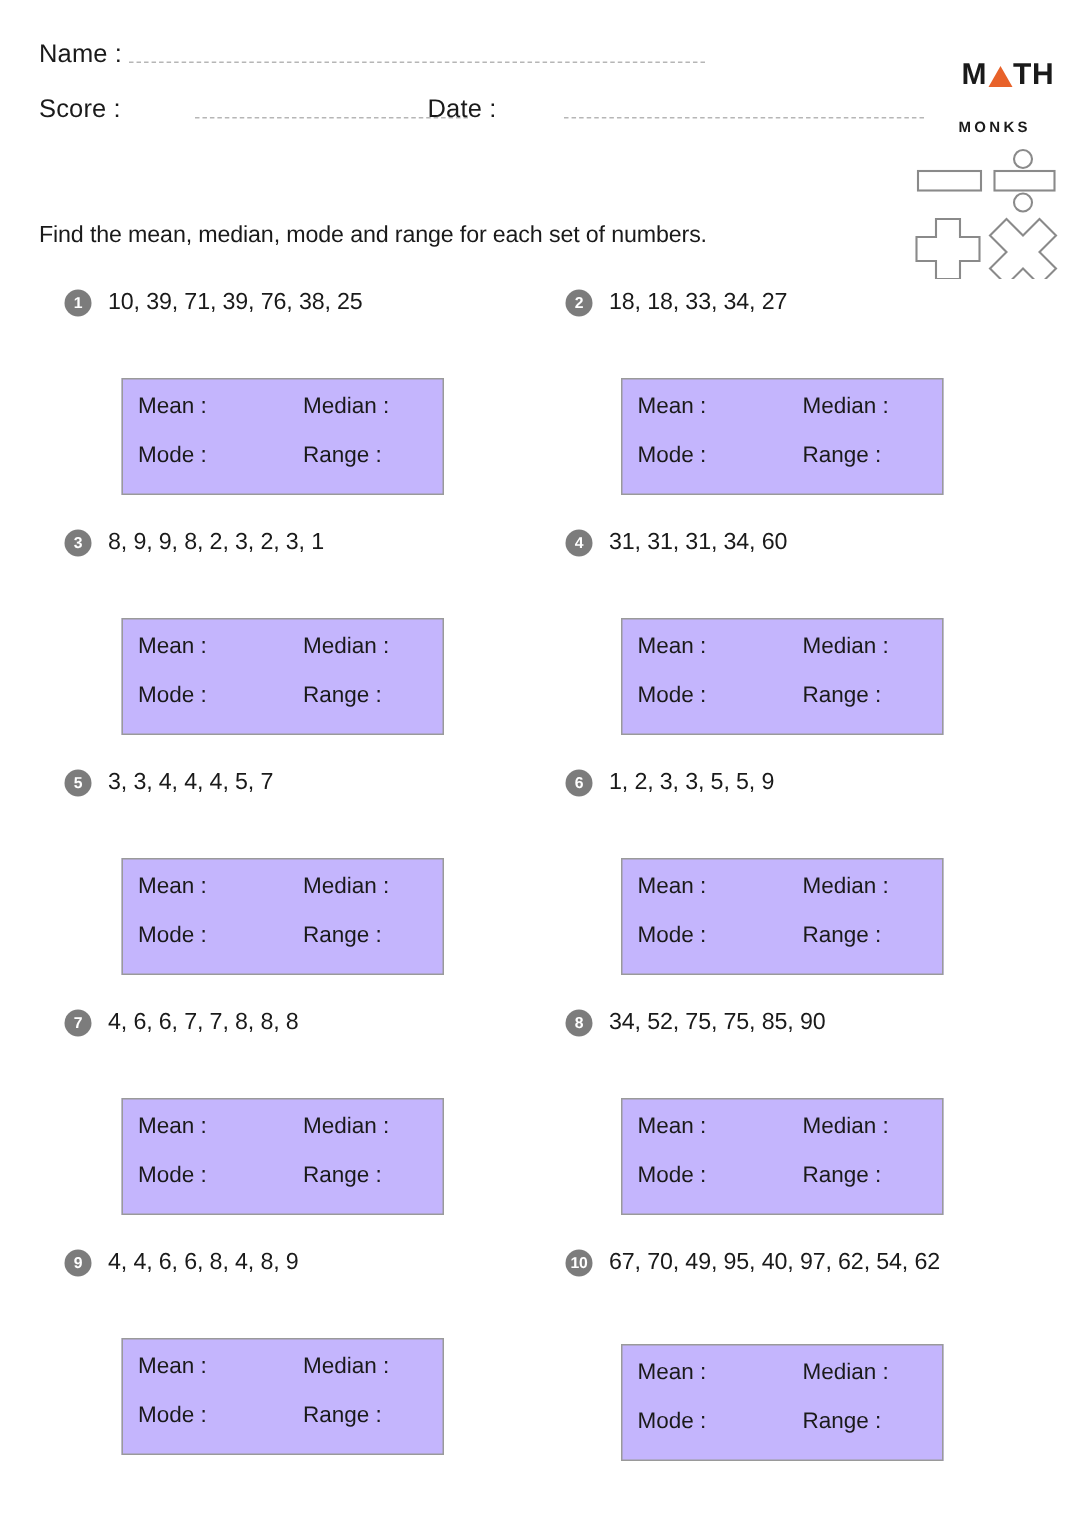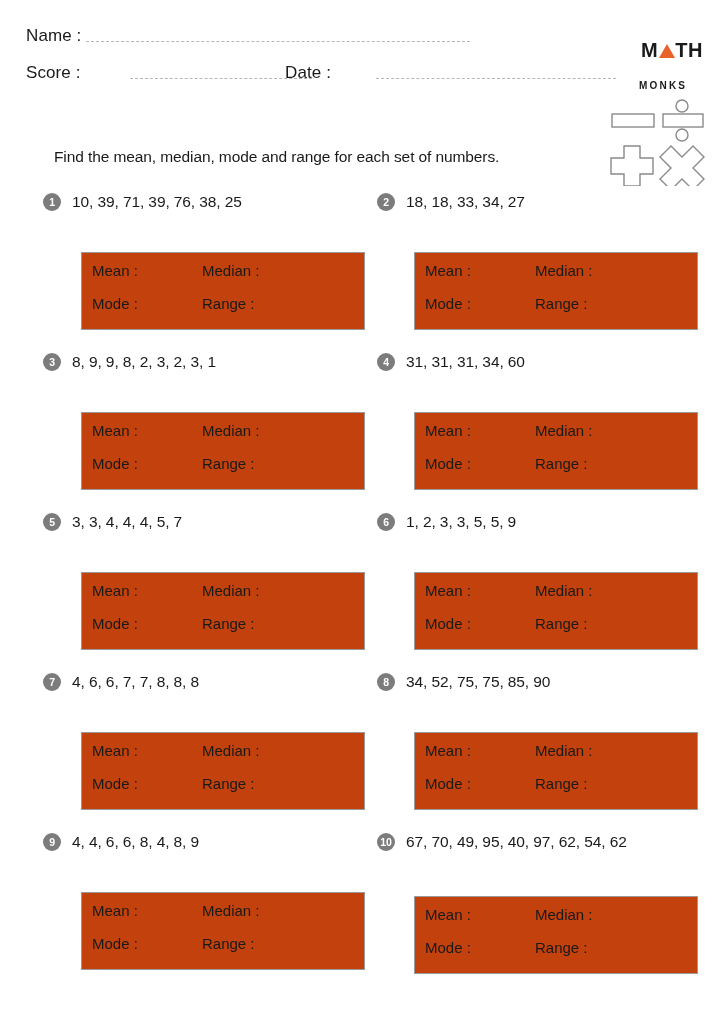--- a/index.html
+++ b/index.html
@@ -33,21 +33,21 @@
   #date-row  .dash-line { width:240px; }
 
   .title {
     position:absolute; left:25px; top:98px;
     font-size:31px; font-weight:400; color:#1a1a1a;
     letter-spacing:-.2px; white-space:nowrap;
   }
   .subtitle {
     position:absolute; left:26px; top:148px;
     font-size:15.5px; font-weight:400; color:#1a1a1a;
-    letter-spacing:-.1px; white-space:nowrap;margin-left:28px;
+    letter-spacing:-.1px; white-space:nowrap;
   }
 
   
   .logo { position:absolute; left:637px; top:40px; width:70px; }
   .logo-math {
     display:flex; align-items:center; justify-content:center;
     font-size:20px; font-weight:700; letter-spacing:.5px; color:#1a1a1a;
     line-height:1;
   }
   .logo-tri {
@@ -81,22 +81,22 @@
     display:flex; align-items:center; justify-content:center;
     flex:0 0 auto; letter-spacing:-.2px;
   }
   .prob-nums {
     margin-left:11px; font-size:15.5px; color:#1a1a1a;
     white-space:nowrap; letter-spacing:-.1px;
   }
 
   .answer-box {
     position:absolute; top:62px;
-    width:284px; height:78px;
-    border:1px solid #9a9a9a; background:#c2410c;
+    width:215px; height:78px;
+    border:1px solid #9a9a9a; background:#c4b5fd;
     padding:9px 16px 0 10px;
   }
   .prob.col-left  .answer-box { left:38px; }
   .prob.col-right .answer-box { left:37px; }
 
   .ans-line { display:flex; height:33px; align-items:flex-start; }
   .ans-cell { font-size:15px; color:#1a1a1a; white-space:nowrap; }
   .ans-cell.c1 { width:110px; }
 
   

